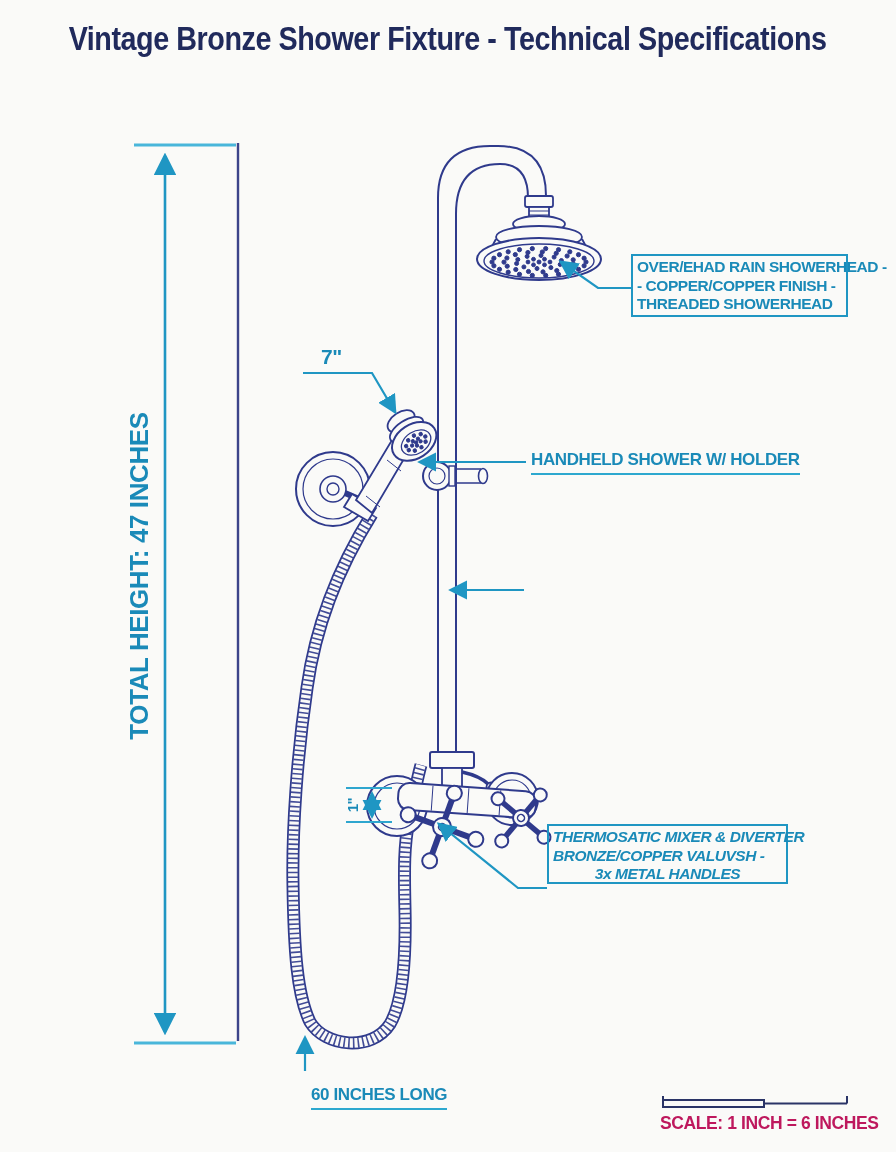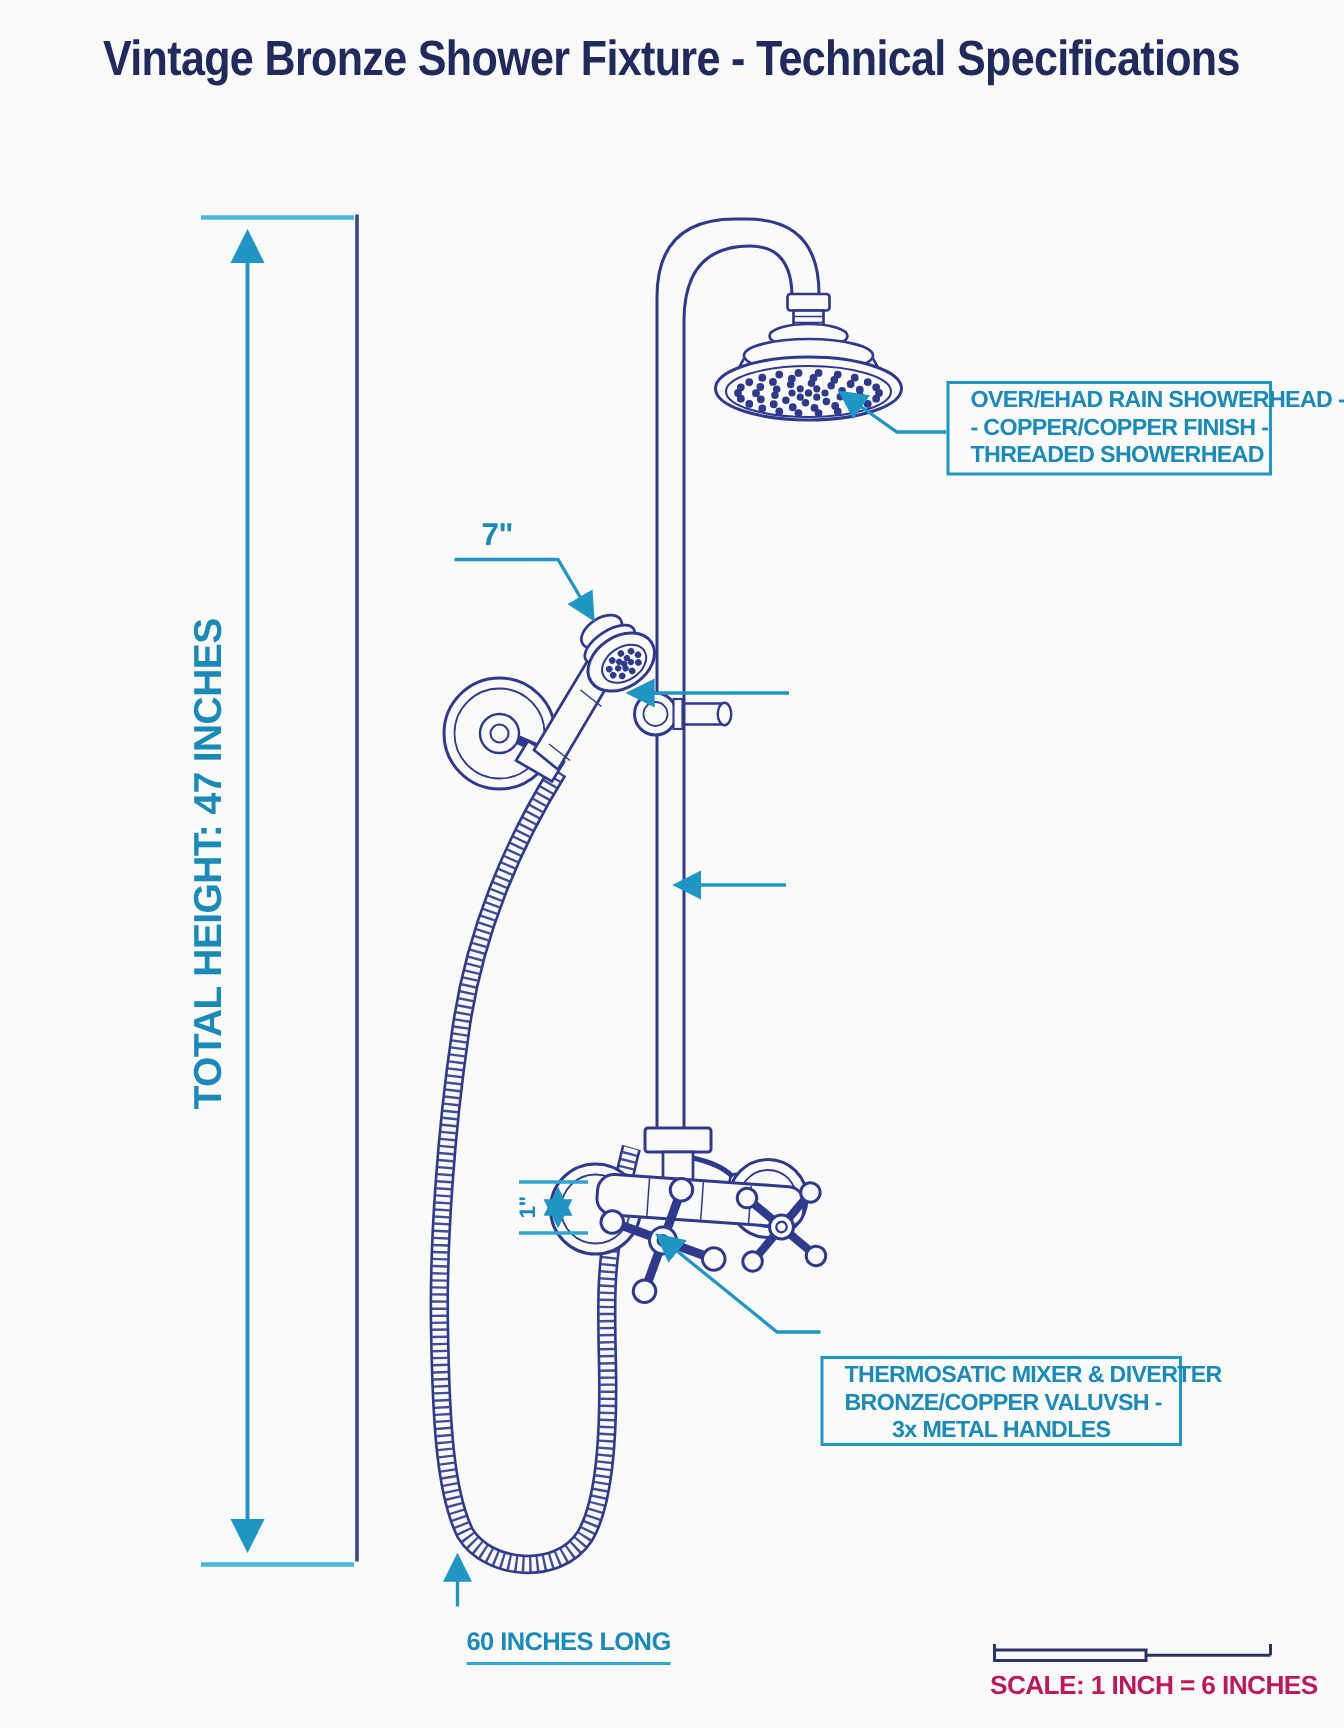--- a/index.html
+++ b/index.html
@@ -8,21 +8,21 @@
   svg.draw{position:absolute;left:0;top:0;}
   .txt{position:absolute;white-space:nowrap;}
   .title-wrap{position:absolute;top:20px;left:0;width:896px;text-align:center;}
   .title-inner{display:inline-block;transform:scaleX(.87);transform-origin:center;
     font-size:33px;font-weight:bold;color:#202a5c;letter-spacing:-.5px;}
   .teal{color:#1a8ab8;font-weight:bold;letter-spacing:-.4px;}
   .navy{color:#be185d;font-weight:bold;letter-spacing:-.4px;}
   .ul{border-bottom:2.5px solid #2da8cf;padding-bottom:3px;}
   .vrot{transform:translate(-50%,-50%) rotate(-90deg);}
   .cbox{position:absolute;border:2px solid #1f96c3;background:rgba(250,250,248,.0);
-    box-sizing:border-box;padding:2px 14px;}
+    box-sizing:border-box;padding:2px 4px;}
   .cbox div{font-size:15.5px;line-height:18.5px;color:#1a8ab8;font-weight:bold;
     letter-spacing:-.45px;white-space:nowrap;}
   .cbox .ctr{text-align:center;}
   .lbl-7{font-size:21px;}
   .lbl-1{font-size:15px;}
   .dim-label{font-size:26px;}
   .small-lbl{font-size:17px;}
   .scale-lbl{font-size:17.5px;}
 </style>
 </head>
@@ -236,29 +236,30 @@
   <div class="title-wrap">
     <span class="title-inner">Vintage Bronze Shower Fixture - Technical Specifications</span>
   </div>
 
   <div class="txt teal dim-label vrot" style="left:139px;top:576px;">TOTAL HEIGHT: 47 INCHES</div>
 
   <div class="txt teal lbl-7" style="left:321px;top:345px;">7"</div>
 
   <div class="txt teal lbl-1 vrot" style="left:352px;top:805px;">1"</div>
 
+  <div class="txt teal small-lbl ul" style="left:531px;top:450px;">HANDHELD SHOWER W/ HOLDER</div>
 
 
   <div class="cbox" style="left:631px;top:254px;width:217px;height:63px;">
     <div>OVER/EHAD RAIN SHOWERHEAD -</div>
     <div>- COPPER/COPPER FINISH -</div>
     <div>THREADED SHOWERHEAD</div>
   </div>
 
-  <div class="cbox" style="left:547px;top:904px;width:241px;height:60px;">
+  <div class="cbox" style="left:547px;top:824px;width:241px;height:60px;font-style:italic;">
     <div>THERMOSATIC MIXER &amp; DIVERTER</div>
     <div>BRONZE/COPPER VALUVSH -</div>
     <div class="ctr">3x METAL HANDLES</div>
   </div>
 
   <div class="txt teal small-lbl ul" style="left:311px;top:1073px;margin-top:12px;">60 INCHES LONG</div>
 
   <div class="txt navy scale-lbl" style="left:660px;top:1113px;">SCALE: 1 INCH = 6 INCHES</div>
 </div>
 

